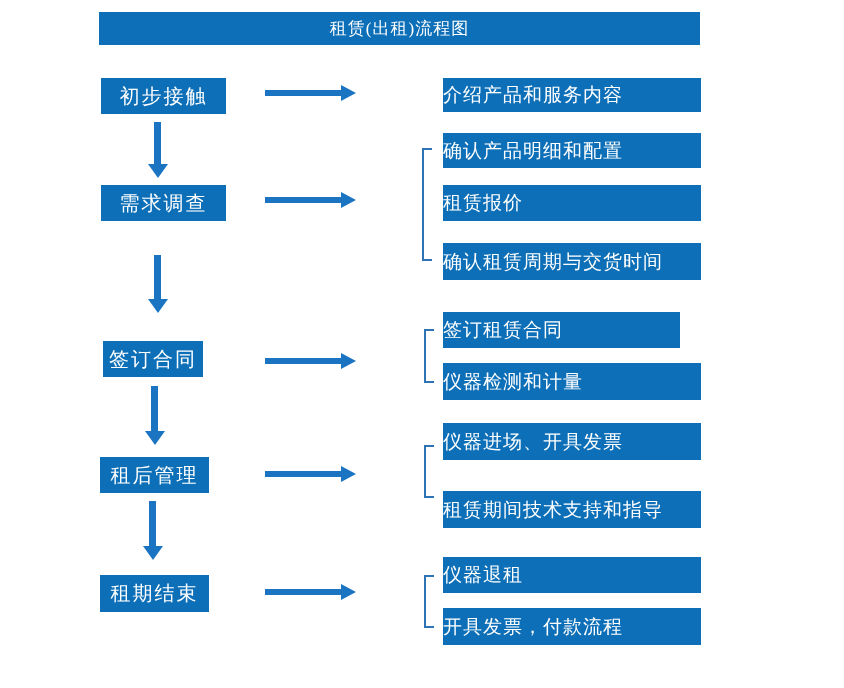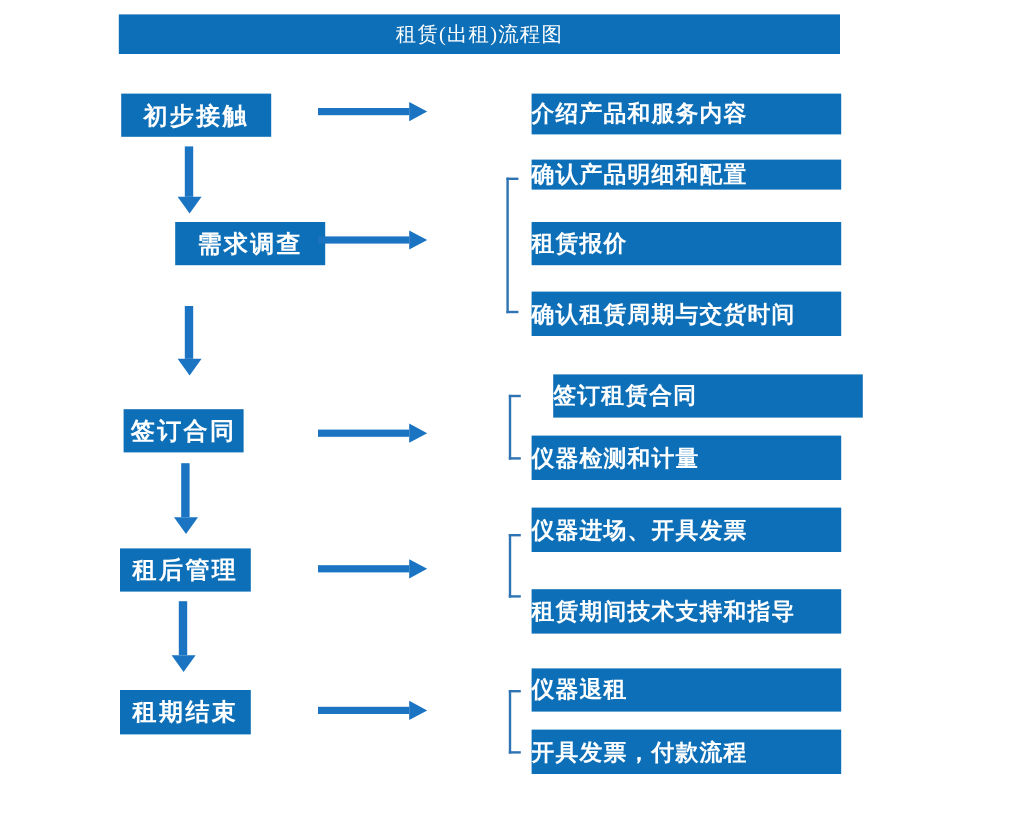--- a/index.html
+++ b/index.html
@@ -23,21 +23,21 @@
     color: var(--text-white);
     font-weight: normal;
     font-size: 17px;
     display: flex; align-items: center; justify-content: center;
     letter-spacing: 1px;
   }
   .box {
     position: absolute;
     background: var(--box-blue);
     color: var(--text-white);
-    font-weight: bold;
+    font-weight: normal;
     display: flex; align-items: center;
     box-sizing: border-box;
   }
   .step {
     justify-content: center;
     font-size: 20px;
     letter-spacing: 2px;
   }
   .detail {
     font-size: 19px;
@@ -87,21 +87,21 @@
   }
 </style>
 </head>
 <body>
 
 <div class="canvas" style="--box-blue: #0d6fb7; --arrow-blue: #1a74c2; --bracket-blue: #2e74b5; --text-white: #ffffff;">
 
   <div class="title-bar">租赁(出租)流程图</div>
 
   <div class="box step" style="left:101px; top:78px;  width:125px; height:36px;">初步接触</div>
-  <div class="box step" style="left:101px; top:185px; width:125px; height:36px;margin-left:45px;">需求调查</div>
+  <div class="box step" style="left:101px; top:185px; width:125px; height:36px;">需求调查</div>
   <div class="box step" style="left:103px; top:341px; width:100px; height:36px;">签订合同</div>
   <div class="box step" style="left:100px; top:457px; width:109px; height:36px;text-align:center;">租后管理</div>
   <div class="box step" style="left:100px; top:575px; width:109px; height:37px;">租期结束</div>
 
   <div class="v-arrow" style="left:154px; top:122px; height:42px;"></div>
   <div class="v-arrow" style="left:154px; top:255px; height:44px;"></div>
   <div class="v-arrow" style="left:151px; top:386px; height:45px;"></div>
   <div class="v-arrow" style="left:149px; top:501px; height:45px;"></div>
 
   <div class="h-arrow" style="left:265px; top:90px;"></div>
@@ -110,25 +110,25 @@
   <div class="h-arrow" style="left:265px; top:471px;"></div>
   <div class="h-arrow" style="left:265px; top:589px;"></div>
 
   <div class="bracket" style="left:422px; top:148px; height:113px;"></div>
   <div class="bracket" style="left:424px; top:329px; height:54px;"></div>
   <div class="bracket" style="left:424px; top:445px; height:53px;"></div>
   <div class="bracket" style="left:424px; top:575px; height:53px;"></div>
 
   <div class="box detail" style="left:443px; top:78px;  width:258px; height:34px;">介绍产品和服务内容</div>
 
-  <div class="box detail" style="left:443px; top:133px; width:258px; height:25px;">确认产品明细和配置</div>
+  <div class="box detail" style="left:443px; top:133px; width:258px; height:35px;">确认产品明细和配置</div>
   <div class="box detail" style="left:443px; top:185px; width:258px; height:36px;">租赁报价</div>
   <div class="box detail" style="left:443px; top:243px; width:258px; height:37px;">确认租赁周期与交货时间</div>
 
-  <div class="box detail" style="left:461px; top:312px; width:258px; height:36px;">签订租赁合同</div>
+  <div class="box detail" style="left:443px; top:312px; width:237px; height:36px;">签订租赁合同</div>
   <div class="box detail" style="left:443px; top:363px; width:258px; height:37px;">仪器检测和计量</div>
 
   <div class="box detail" style="left:443px; top:423px; width:258px; height:37px;">仪器进场、开具发票</div>
   <div class="box detail" style="left:443px; top:491px; width:258px; height:37px;">租赁期间技术支持和指导</div>
 
   <div class="box detail" style="left:443px; top:557px; width:258px; height:36px;">仪器退租</div>
   <div class="box detail" style="left:443px; top:608px; width:258px; height:37px;">开具发票，付款流程</div>
 
 </div>
 

